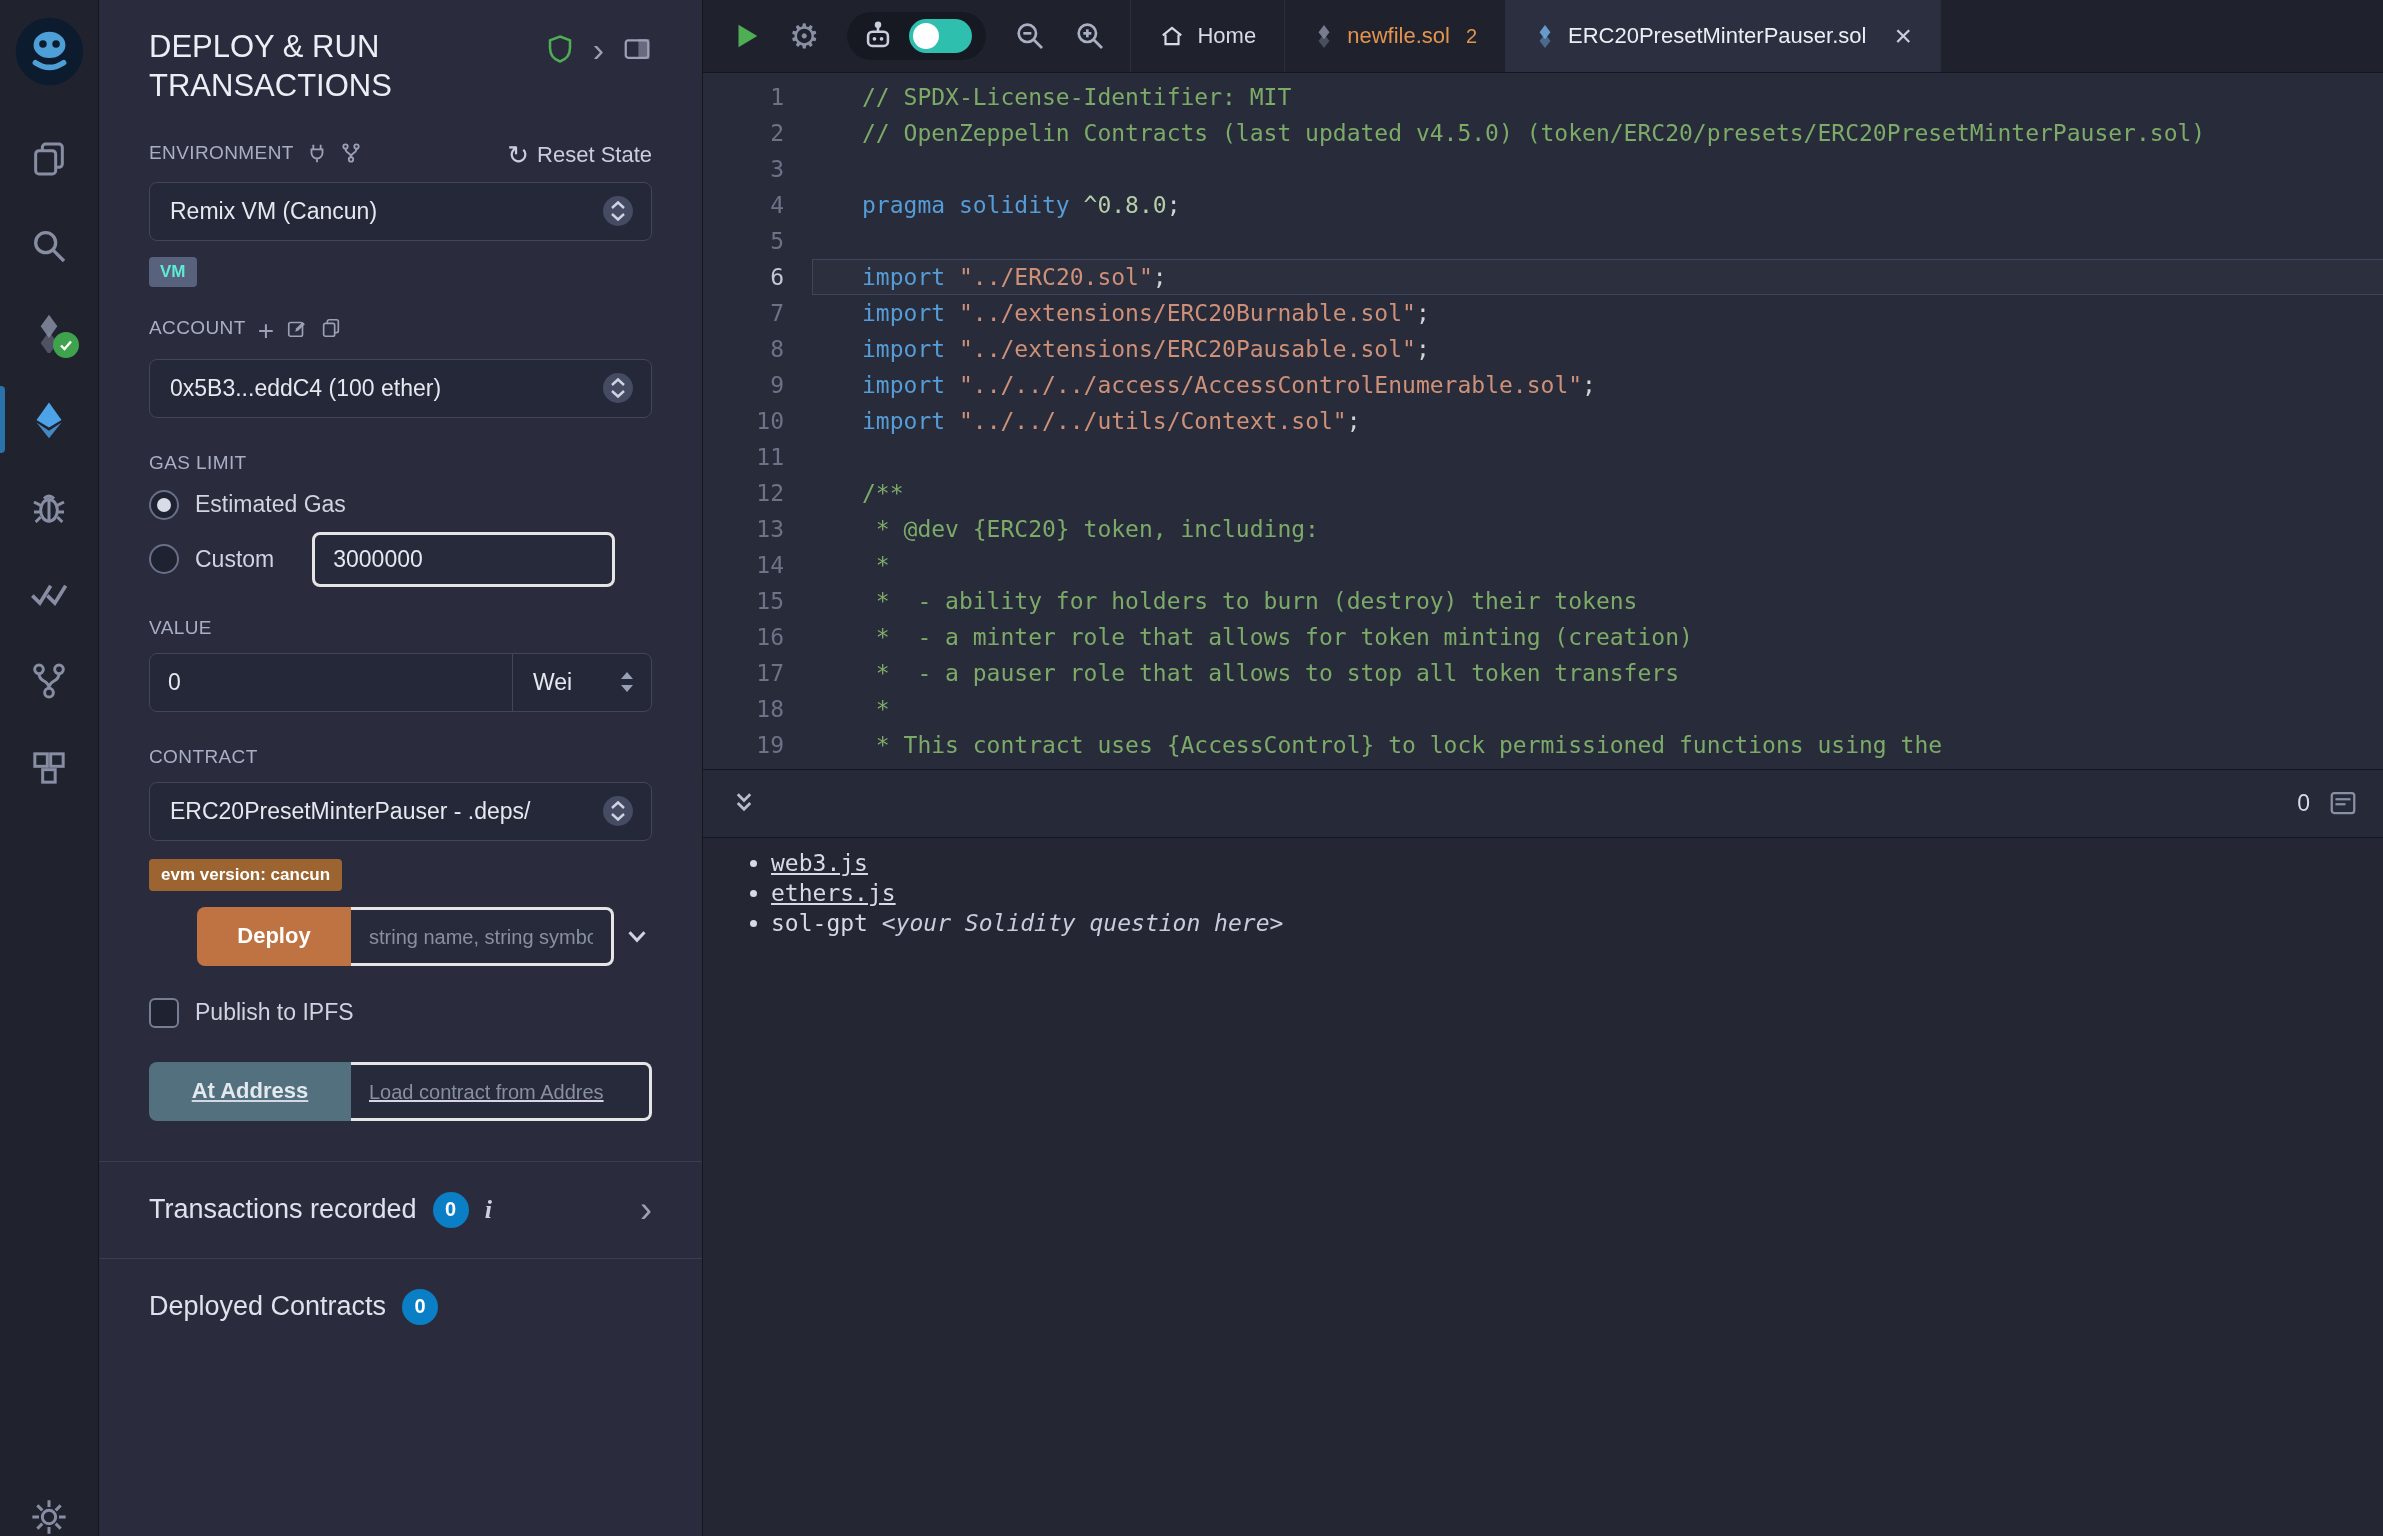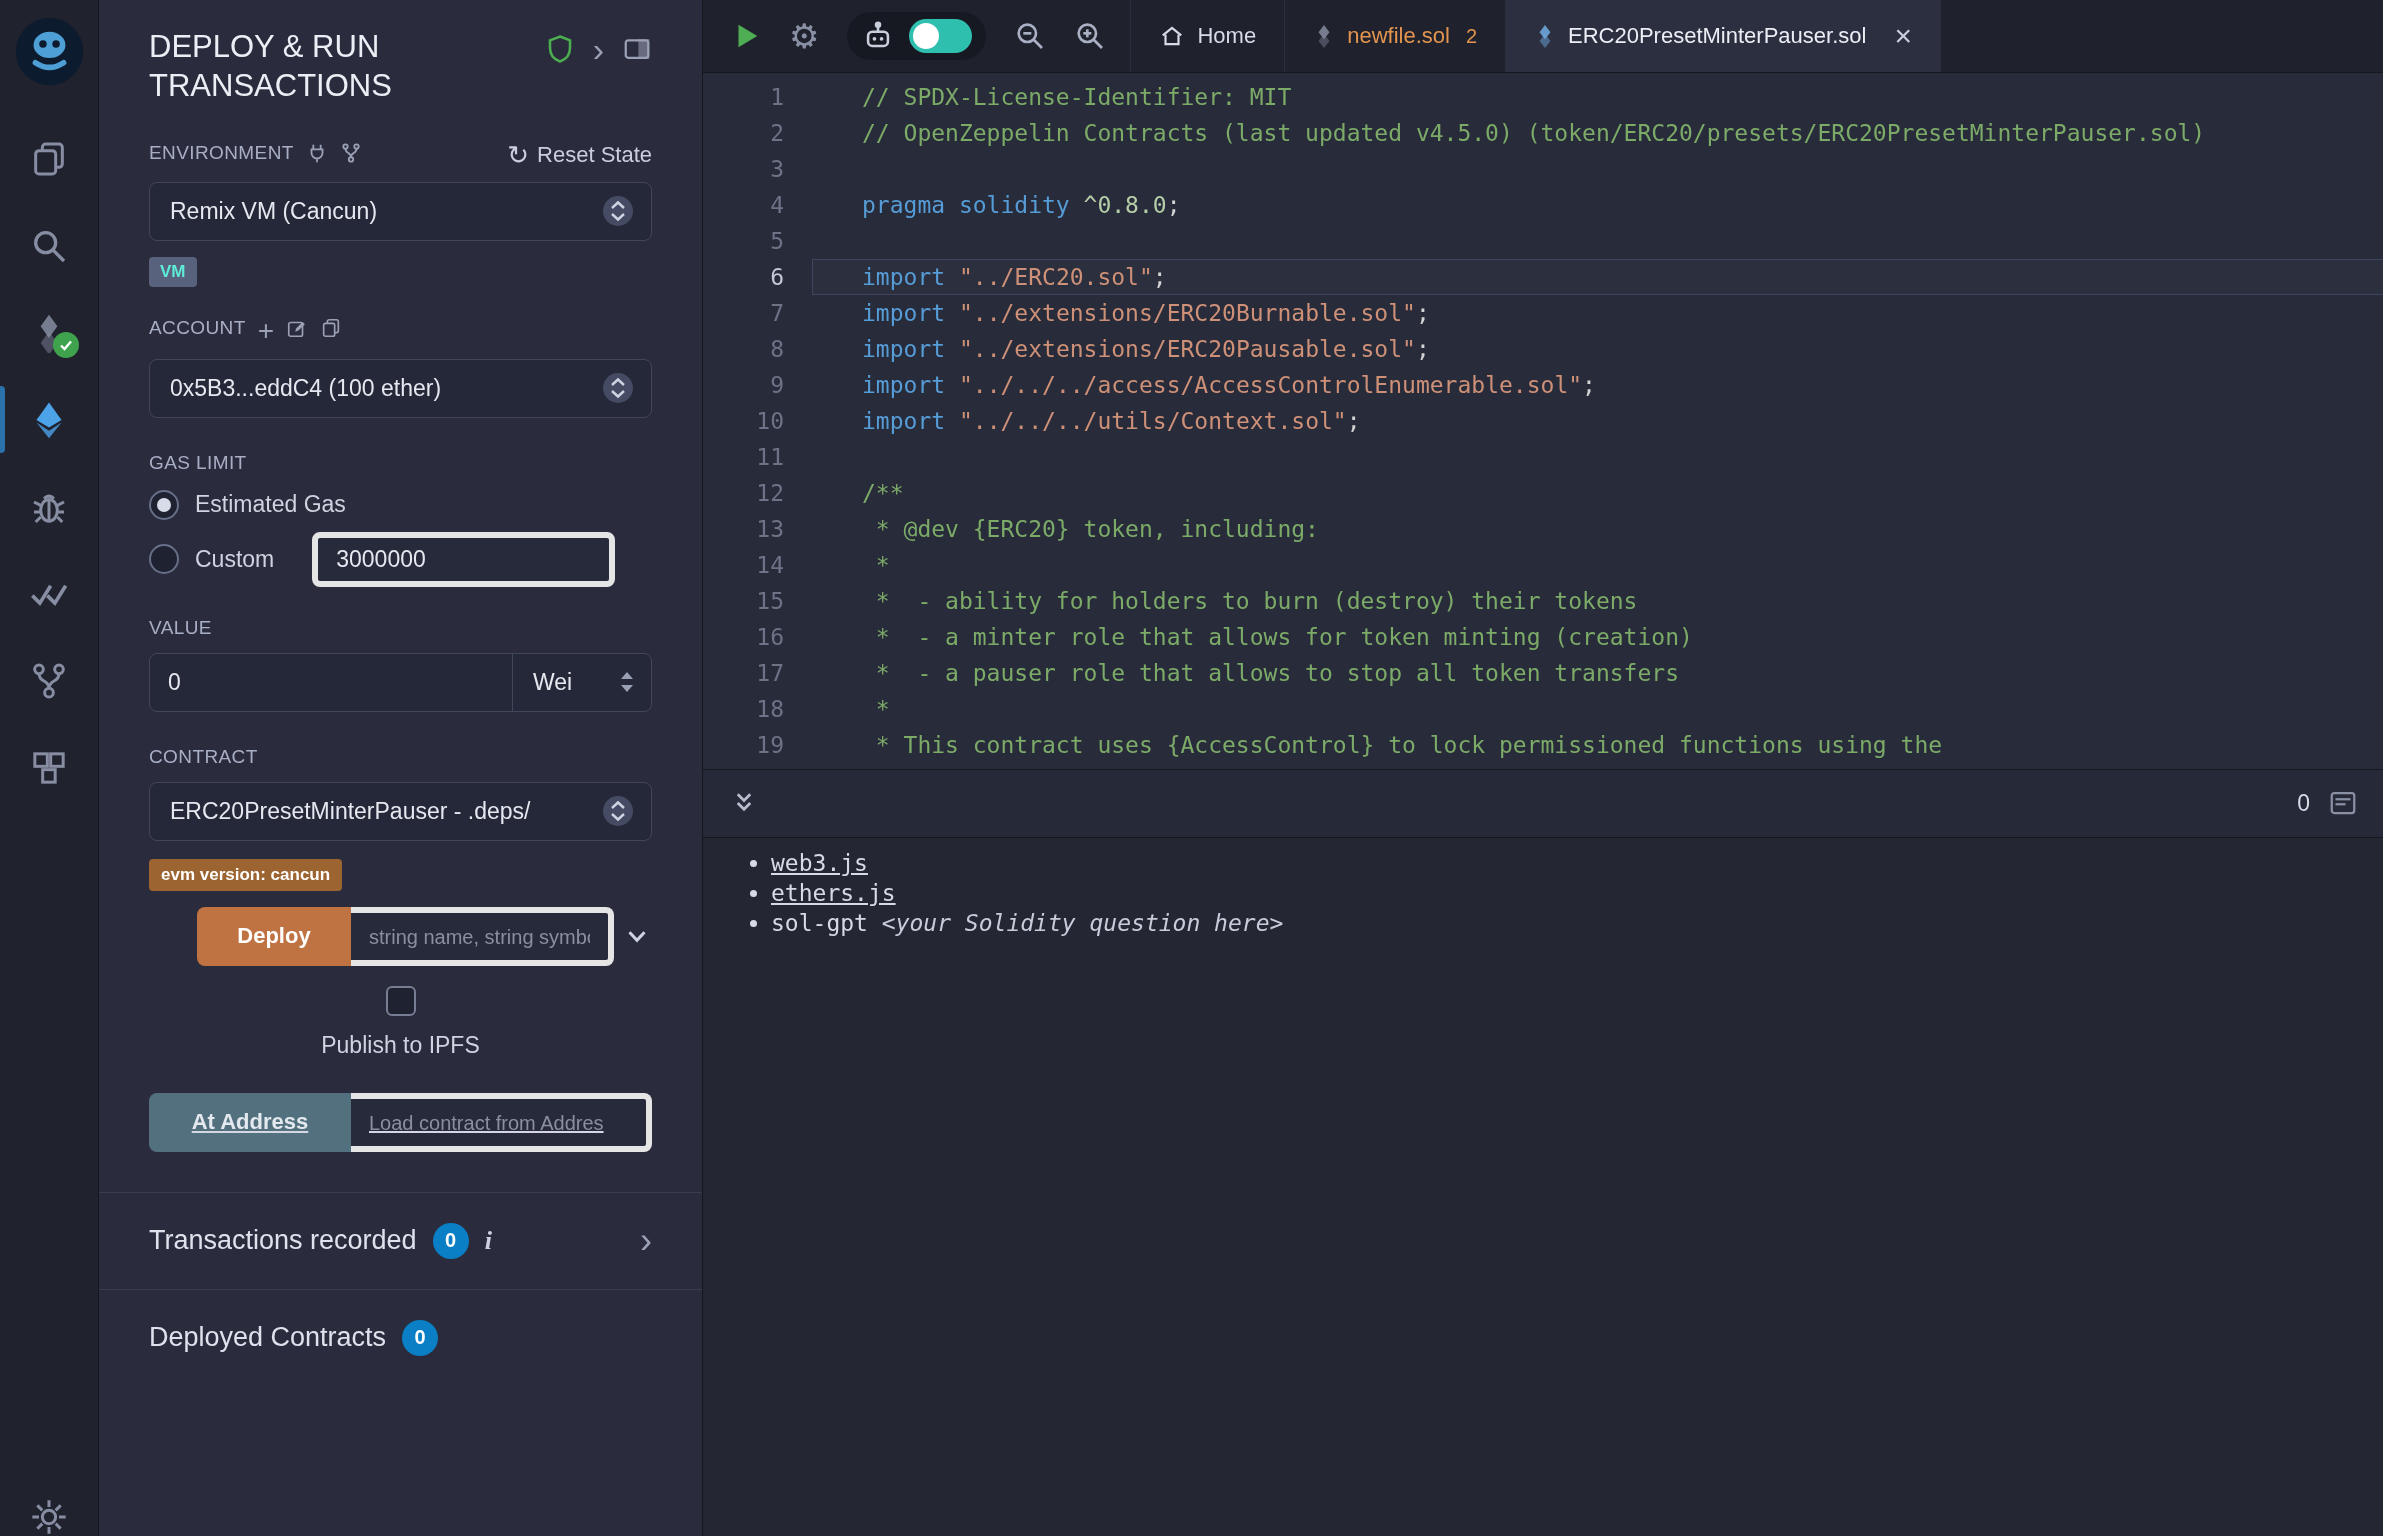--- a/index.html
+++ b/index.html
@@ -34,36 +34,36 @@
 
   .select { margin-top:14px; height:59px; background:#252838; border:1px solid #41465c; border-radius:8px; display:flex; align-items:center; padding:0 16px 0 20px; font-size:23px; color:#e6e8f0; cursor:pointer; }
   .select .sel-text { flex:1; white-space:nowrap; overflow:hidden; }
   .spinner { flex:none; width:34px; height:34px; }
 
   .badge-vm { display:inline-block; margin-top:16px; background:#59627c; color:#5eead4; font-size:17px; font-weight:700; padding:5px 11px; border-radius:4px; }
 
   .radio-row { display:flex; align-items:center; gap:16px; margin-top:16px; font-size:23px; color:#d0d3e0; cursor:pointer; }
   .radio { width:30px; height:30px; border-radius:50%; border:2px solid #686f88; background:#1f2231; position:relative; flex:none; }
   .radio.checked::after { content:""; position:absolute; inset:6px; border-radius:50%; background:#d8dce8; }
-  .tinput { background:#262a3b; border:6px solid #e5e5e5; border-radius:8px; color:#e6e8f0; font-size:23px; padding:0 18px; height:55px; font-family:"Liberation Sans", sans-serif; }
+  .tinput { background:#262a3b; border:3px solid #e5e5e5; border-radius:8px; color:#e6e8f0; font-size:23px; padding:0 18px; height:55px; font-family:"Liberation Sans", sans-serif; }
   .tinput::placeholder { color:#8a8fa0; font-size:20px; }
   .gas-input { width:303px; margin-left:22px; }
 
   .value-row { margin-top:14px; display:flex; height:59px; border:1px solid #41465c; border-radius:8px; background:#252838; overflow:hidden; }
   .value-input { flex:1; border:none; background:transparent; border-radius:0; height:100%; }
   .wei-box { width:139px; border-left:1px solid #41465c; display:flex; align-items:center; justify-content:space-between; padding:0 14px 0 20px; font-size:23px; color:#e6e8f0; cursor:pointer; }
 
   .badge-evm { display:inline-block; margin-top:18px; background:#9c6430; color:#ffffff; font-size:17px; font-weight:700; padding:6px 12px; border-radius:4px; }
 
   .deploy-row { margin-top:16px; display:flex; align-items:center; gap:0;padding-left:48px; }
   .btn-deploy { width:154px; height:59px; background:#bf7342; border:none; border-radius:8px 0 0 8px; color:#fff; font-size:22px; font-weight:600; cursor:pointer; font-family:"Liberation Sans", sans-serif; }
   .deploy-args { flex:1; height:59px; border-radius:0 8px 8px 0; border-left:none; min-width:0; }
   .chev-down { flex:none; margin-left:8px; color:#cfd4e2; cursor:pointer; display:flex; }
 
-  .ipfs-row { margin-top:20px; display:flex; align-items:center; gap:16px; font-size:23px; color:#d0d3e0; cursor:pointer;flex-direction:column; }
+  .ipfs-row { margin-top:32px; display:flex; align-items:center; gap:16px; font-size:23px; color:#d0d3e0; cursor:pointer; }
   .checkbox { width:30px; height:30px; border:2px solid #777d93; border-radius:6px; background:#1f2231; flex:none; }
 
   .ataddr-row { margin-top:34px; display:flex;text-decoration:underline; }
   .btn-ataddr { width:202px; height:59px; background:#53707f; border:none; border-radius:8px 0 0 8px; color:#e3e9ee; font-size:22px; font-weight:600; cursor:pointer; font-family:"Liberation Sans", sans-serif; }
   .ataddr-input { flex:1; height:59px; border-radius:0 8px 8px 0; border-left:none; min-width:0; }
 
   .hsec { border-top:1px solid #3a3d50; margin-top:40px; }
   .list-row { display:flex; align-items:center; gap:16px; padding:30px 50px; font-size:27px; color:#dfe2ec; cursor:pointer; }
   .count-badge { width:36px; height:36px; border-radius:50%; background:#0a7fc6; color:#fff; font-size:20px; font-weight:700; display:flex; align-items:center; justify-content:center; flex:none; }
   .info-i { font-family:"Liberation Serif", serif; font-weight:700; font-size:26px; color:#ccd0e0; font-style:italic; }

